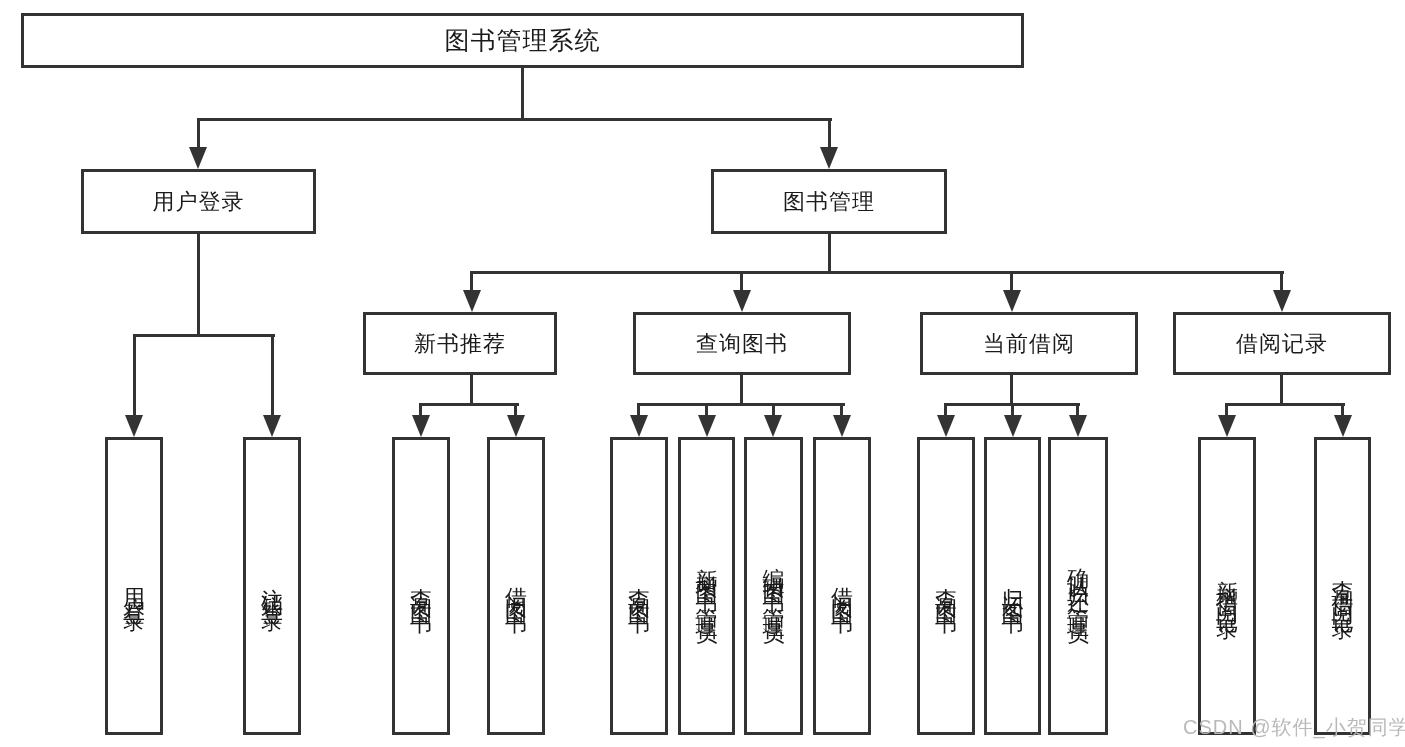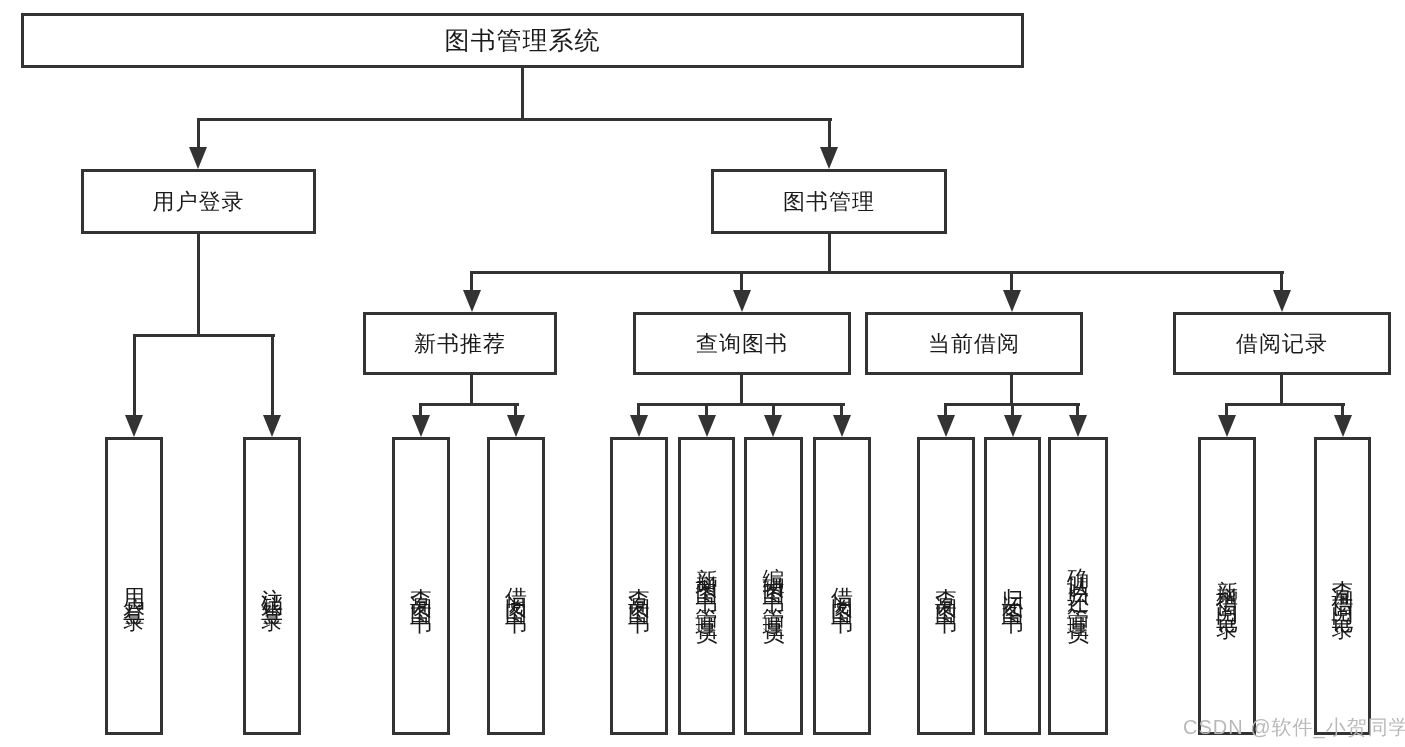--- a/index.html
+++ b/index.html
@@ -50,21 +50,21 @@
   </div>
 
   <div class="box" style="left:363px;top:312px;width:194px;height:63px;">
     <span class="hlabel">新书推荐</span>
   </div>
 
   <div class="box" style="left:633px;top:312px;width:218px;height:63px;">
     <span class="hlabel">查询图书</span>
   </div>
 
-  <div class="box" style="left:865px;top:312px;width:218px;height:63px;align-items:center;">
+  <div class="box" style="left:920px;top:312px;width:218px;height:63px;align-items:center;">
     <span class="hlabel">当前借阅</span>
   </div>
 
   <div class="box" style="left:1173px;top:312px;width:218px;height:63px;">
     <span class="hlabel">借阅记录</span>
   </div>
 
   <div class="box leaf" style="left:105px;top:437px;width:58px;height:298px;">
     <span class="vtext">用户登录</span>
   </div>

